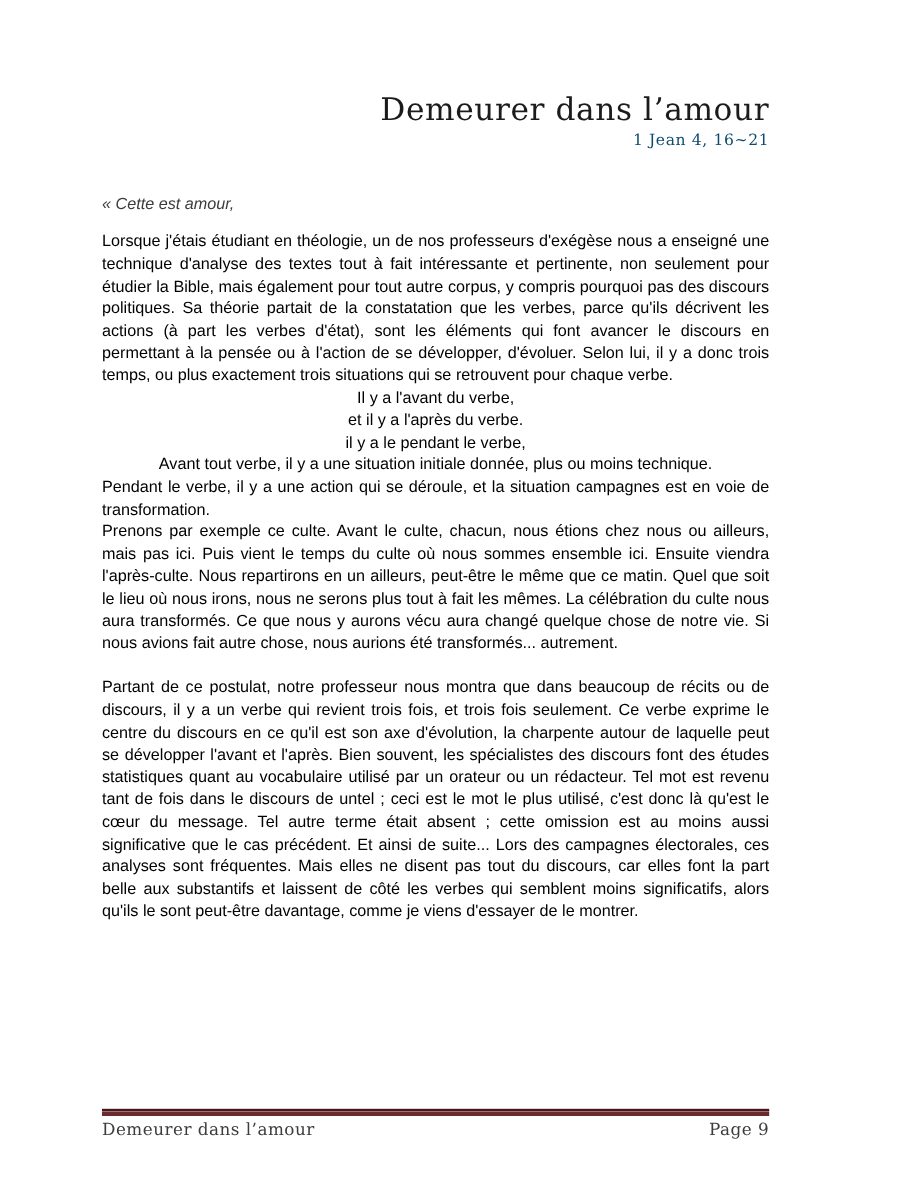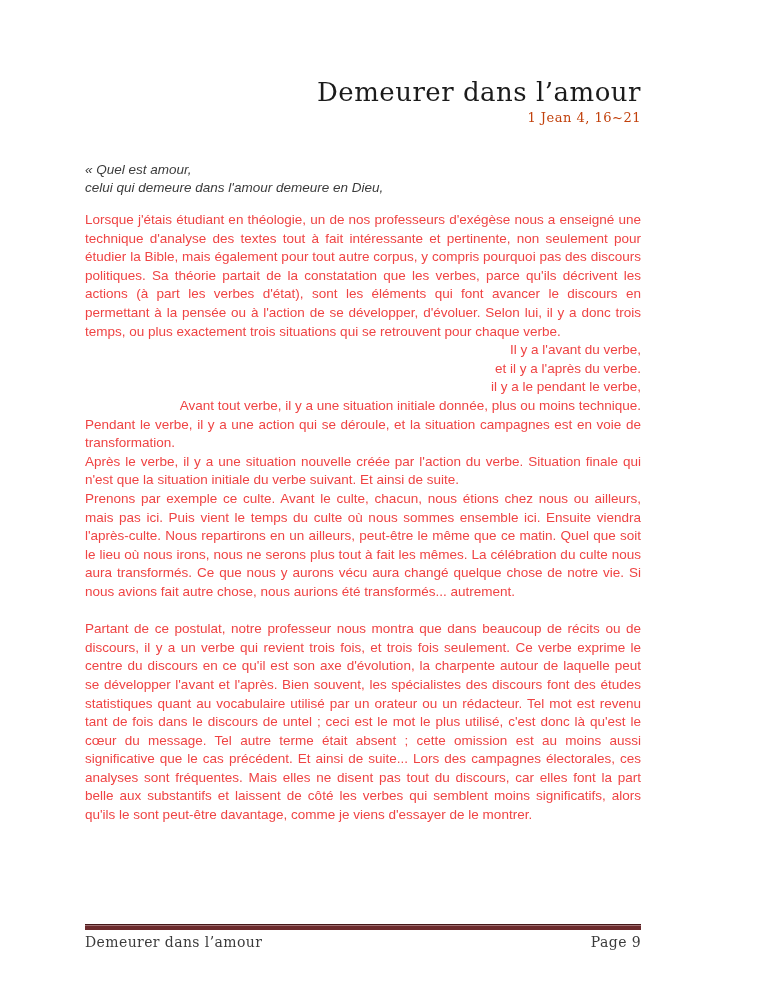--- a/index.html
+++ b/index.html
@@ -29,44 +29,44 @@
     font-size: 26px;
     line-height: 1.15;
     color: #1b1b1b;
     letter-spacing: 0.5px;
   }
   .doc-subtitle {
     margin-top: 2px;
     text-align: right;
     font-family: "DejaVu Serif", "Liberation Serif", serif;
     font-size: 13px;
-    color: #c2410c;
+    color: #0c4a6e;
     letter-spacing: 0.5px;
   }
   blockquote.quote {
     margin: 0 0 13px 0;
     padding: 0;
     font-style: italic;
     font-size: 13.5px;
     line-height: 18.6px;
     color: #3c3c3c;
   }
   .doc-body {
     font-size: 13.5px;
     line-height: 18.6px;
-    color: #ef4444;
+    color: #000000;
   }
   .doc-body p {
     margin: 0;
   }
   .doc-body p.paragraph {
     text-align: justify;
   }
   .doc-body p.line {
-    text-align: right;
+    text-align: center;
   }
   .doc-body p.spacer {
     height: 18.6px;
   }
   .page-footer {
     position: absolute;
     left: 85px;
     right: 83px;
     top: 924px;
   }
@@ -95,32 +95,30 @@
 
 <div class="page">
   <div class="content">
 
     <header class="doc-header">
       <h1 class="doc-title">Demeurer dans l’amour</h1>
       <div class="doc-subtitle">1 Jean 4, 16~21</div>
     </header>
 
     <blockquote class="quote" id="quote">
-        <div>« Quel est amour,</div>
-        <div>celui qui demeure dans l'amour demeure en Dieu,</div>
+        <div>« Cette est amour,</div>
       </blockquote>
 
     <main class="doc-body" id="body">
         <p class="paragraph">Lorsque j'étais étudiant en théologie, un de nos professeurs d'exégèse nous a enseigné une technique d'analyse des textes tout à fait intéressante et pertinente, non seulement pour étudier la Bible, mais également pour tout autre corpus, y compris pourquoi pas des discours politiques. Sa théorie partait de la constatation que les verbes, parce qu'ils décrivent les actions (à part les verbes d'état), sont les éléments qui font avancer le discours en permettant à la pensée ou à l'action de se développer, d'évoluer. Selon lui, il y a donc trois temps, ou plus exactement trois situations qui se retrouvent pour chaque verbe.</p>
         <p class="line">Il y a l'avant du verbe,</p>
         <p class="line">et il y a l'après du verbe.</p>
         <p class="line">il y a le pendant le verbe,</p>
         <p class="line">Avant tout verbe, il y a une situation initiale donnée, plus ou moins technique.</p>
         <p class="paragraph">Pendant le verbe, il y a une action qui se déroule, et la situation campagnes est en voie de transformation.</p>
-        <p class="paragraph">Après le verbe, il y a une situation nouvelle créée par l'action du verbe. Situation finale qui n'est que la situation initiale du verbe suivant. Et ainsi de suite.</p>
         <p class="paragraph">Prenons par exemple ce culte. Avant le culte, chacun, nous étions chez nous ou ailleurs, mais pas ici. Puis vient le temps du culte où nous sommes ensemble ici. Ensuite viendra l'après-culte. Nous repartirons en un ailleurs, peut-être le même que ce matin. Quel que soit le lieu où nous irons, nous ne serons plus tout à fait les mêmes. La célébration du culte nous aura transformés. Ce que nous y aurons vécu aura changé quelque chose de notre vie. Si nous avions fait autre chose, nous aurions été transformés... autrement.</p>
         <p class="spacer"></p>
         <p class="paragraph">Partant de ce postulat, notre professeur nous montra que dans beaucoup de récits ou de discours, il y a un verbe qui revient trois fois, et trois fois seulement. Ce verbe exprime le centre du discours en ce qu'il est son axe d'évolution, la charpente autour de laquelle peut se développer l'avant et l'après. Bien souvent, les spécialistes des discours font des études statistiques quant au vocabulaire utilisé par un orateur ou un rédacteur. Tel mot est revenu tant de fois dans le discours de untel ; ceci est le mot le plus utilisé, c'est donc là qu'est le cœur du message. Tel autre terme était absent ; cette omission est au moins aussi significative que le cas précédent. Et ainsi de suite... Lors des campagnes électorales, ces analyses sont fréquentes. Mais elles ne disent pas tout du discours, car elles font la part belle aux substantifs et laissent de côté les verbes qui semblent moins significatifs, alors qu'ils le sont peut-être davantage, comme je viens d'essayer de le montrer.</p>
       </main>
 
   </div>
 
   <footer class="page-footer">
     <div class="footer-rule"></div>
     <div class="footer-row">

